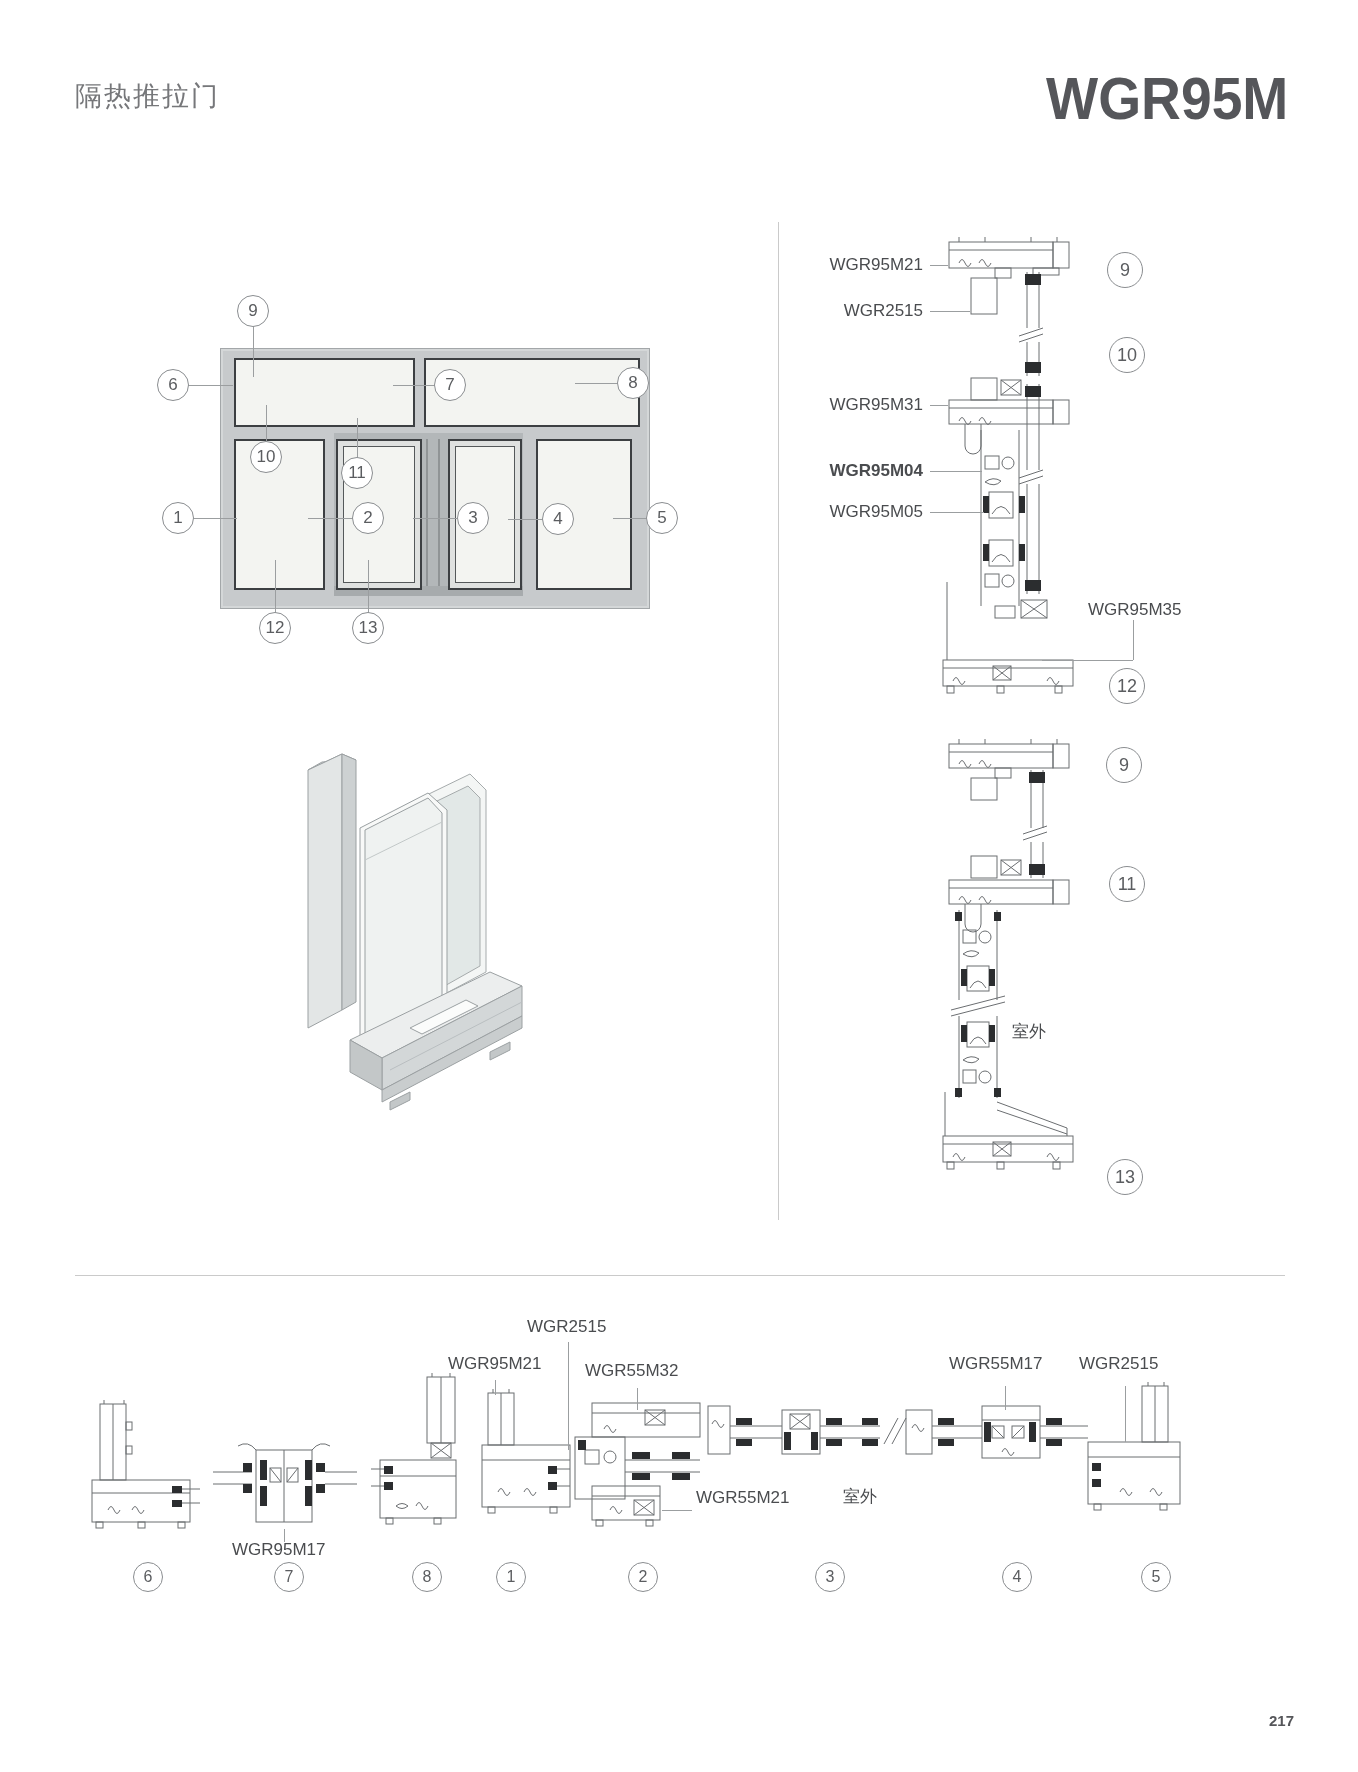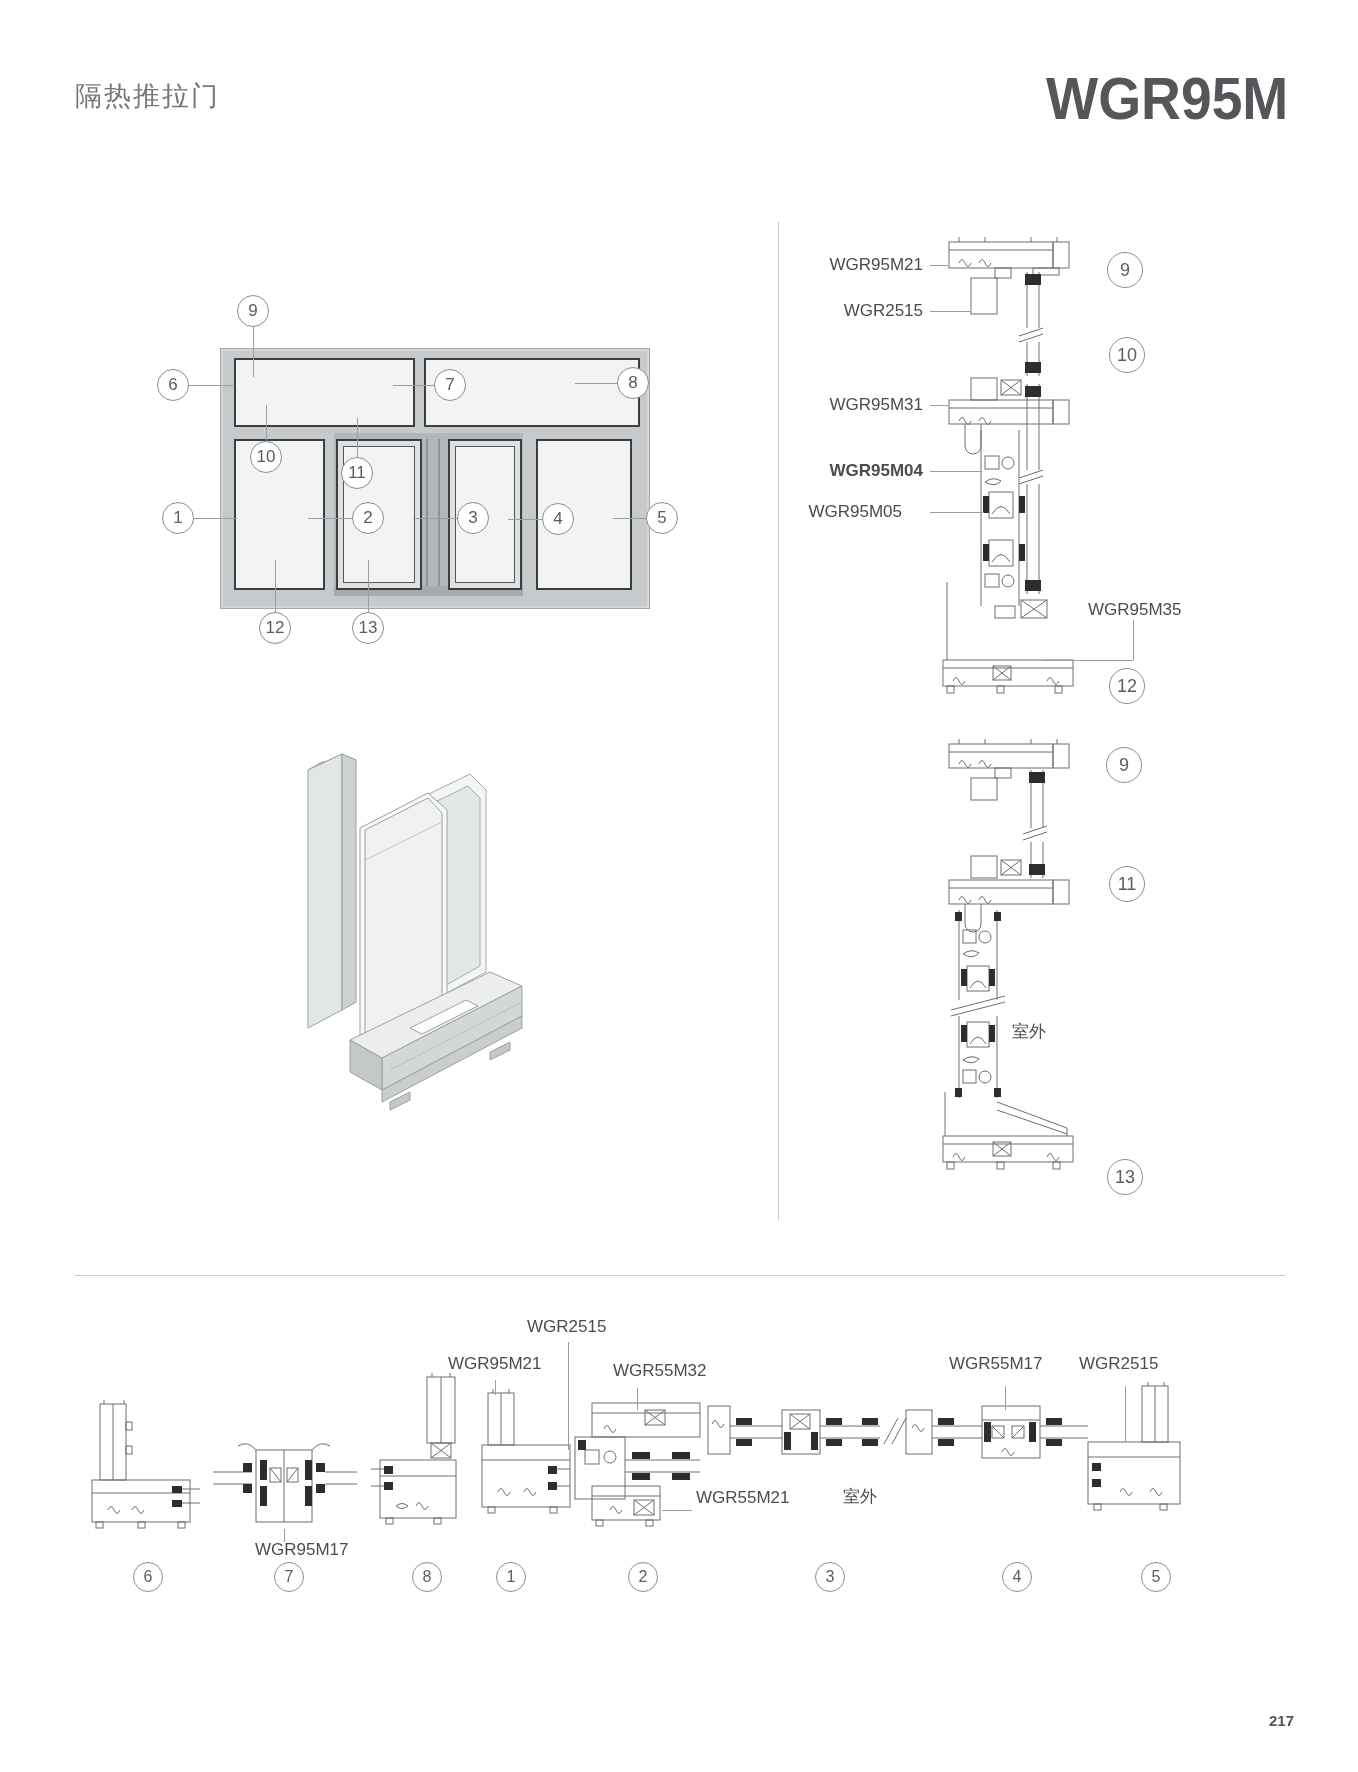--- a/index.html
+++ b/index.html
@@ -224,21 +224,21 @@
       <rect x="12" y="932" width="7" height="7"></rect>
         <rect x="62" y="932" width="7" height="7"></rect>
         <rect x="118" y="932" width="7" height="7"></rect>
     </g>
   </svg>
 
   <div class="label ra" style="right:435px;top:255px;">WGR95M21</div>
   <div class="label ra" style="right:435px;top:301px;">WGR2515</div>
   <div class="label ra" style="right:435px;top:395px;">WGR95M31</div>
   <div class="label ra" style="right:435px;top:461px;font-weight:bold;">WGR95M04</div>
-  <div class="label ra" style="right:456px;top:502px;">WGR95M05</div>
+  <div class="label ra" style="right:435px;top:502px;">WGR95M05</div>
   <div class="label" style="left:1088px;top:600px;">WGR95M35</div>
   <div class="label" style="left:1012px;top:1022px;">室外</div>
   <div class="leader" style="left:930px;top:265px;width:18px;height:1px;"></div>
   <div class="leader" style="left:930px;top:311px;width:40px;height:1px;"></div>
   <div class="leader" style="left:930px;top:405px;width:18px;height:1px;"></div>
   <div class="leader" style="left:930px;top:471px;width:52px;height:1px;"></div>
   <div class="leader" style="left:930px;top:512px;width:54px;height:1px;"></div>
   <div class="leader" style="left:1133px;top:620px;width:1px;height:40px;"></div>
   <div class="leader" style="left:1042px;top:660px;width:91px;height:1px;"></div>
 
@@ -392,24 +392,24 @@
         <rect class="blk" x="1012" y="169" width="9" height="8"></rect>
       <use href="#om2" x="1040" y="182"></use>
         <use href="#om2" x="1070" y="182"></use>
       <rect x="1014" y="194" width="7" height="6"></rect>
         <rect x="1080" y="194" width="7" height="6"></rect>
     </g>
   </svg>
 
   <div class="label" style="left:527px;top:1317px;">WGR2515</div>
   <div class="label" style="left:448px;top:1354px;">WGR95M21</div>
-  <div class="label" style="left:613px;top:1361px;">WGR55M32</div>
+  <div class="label" style="left:585px;top:1361px;">WGR55M32</div>
   <div class="label" style="left:949px;top:1354px;">WGR55M17</div>
   <div class="label" style="left:1079px;top:1354px;">WGR2515</div>
-  <div class="label" style="left:255px;top:1540px;">WGR95M17</div>
+  <div class="label" style="left:232px;top:1540px;">WGR95M17</div>
   <div class="label" style="left:696px;top:1488px;">WGR55M21</div>
   <div class="label" style="left:843px;top:1487px;">室外</div>
   <div class="leader" style="left:568px;top:1342px;width:1px;height:108px;"></div>
   <div class="leader" style="left:495px;top:1380px;width:1px;height:15px;"></div>
   <div class="leader" style="left:637px;top:1388px;width:1px;height:22px;"></div>
   <div class="leader" style="left:1005px;top:1386px;width:1px;height:24px;"></div>
   <div class="leader" style="left:1125px;top:1386px;width:1px;height:56px;"></div>
   <div class="leader" style="left:284px;top:1529px;width:1px;height:13px;"></div>
   <div class="leader" style="left:662px;top:1510px;width:30px;height:1px;"></div>
 

